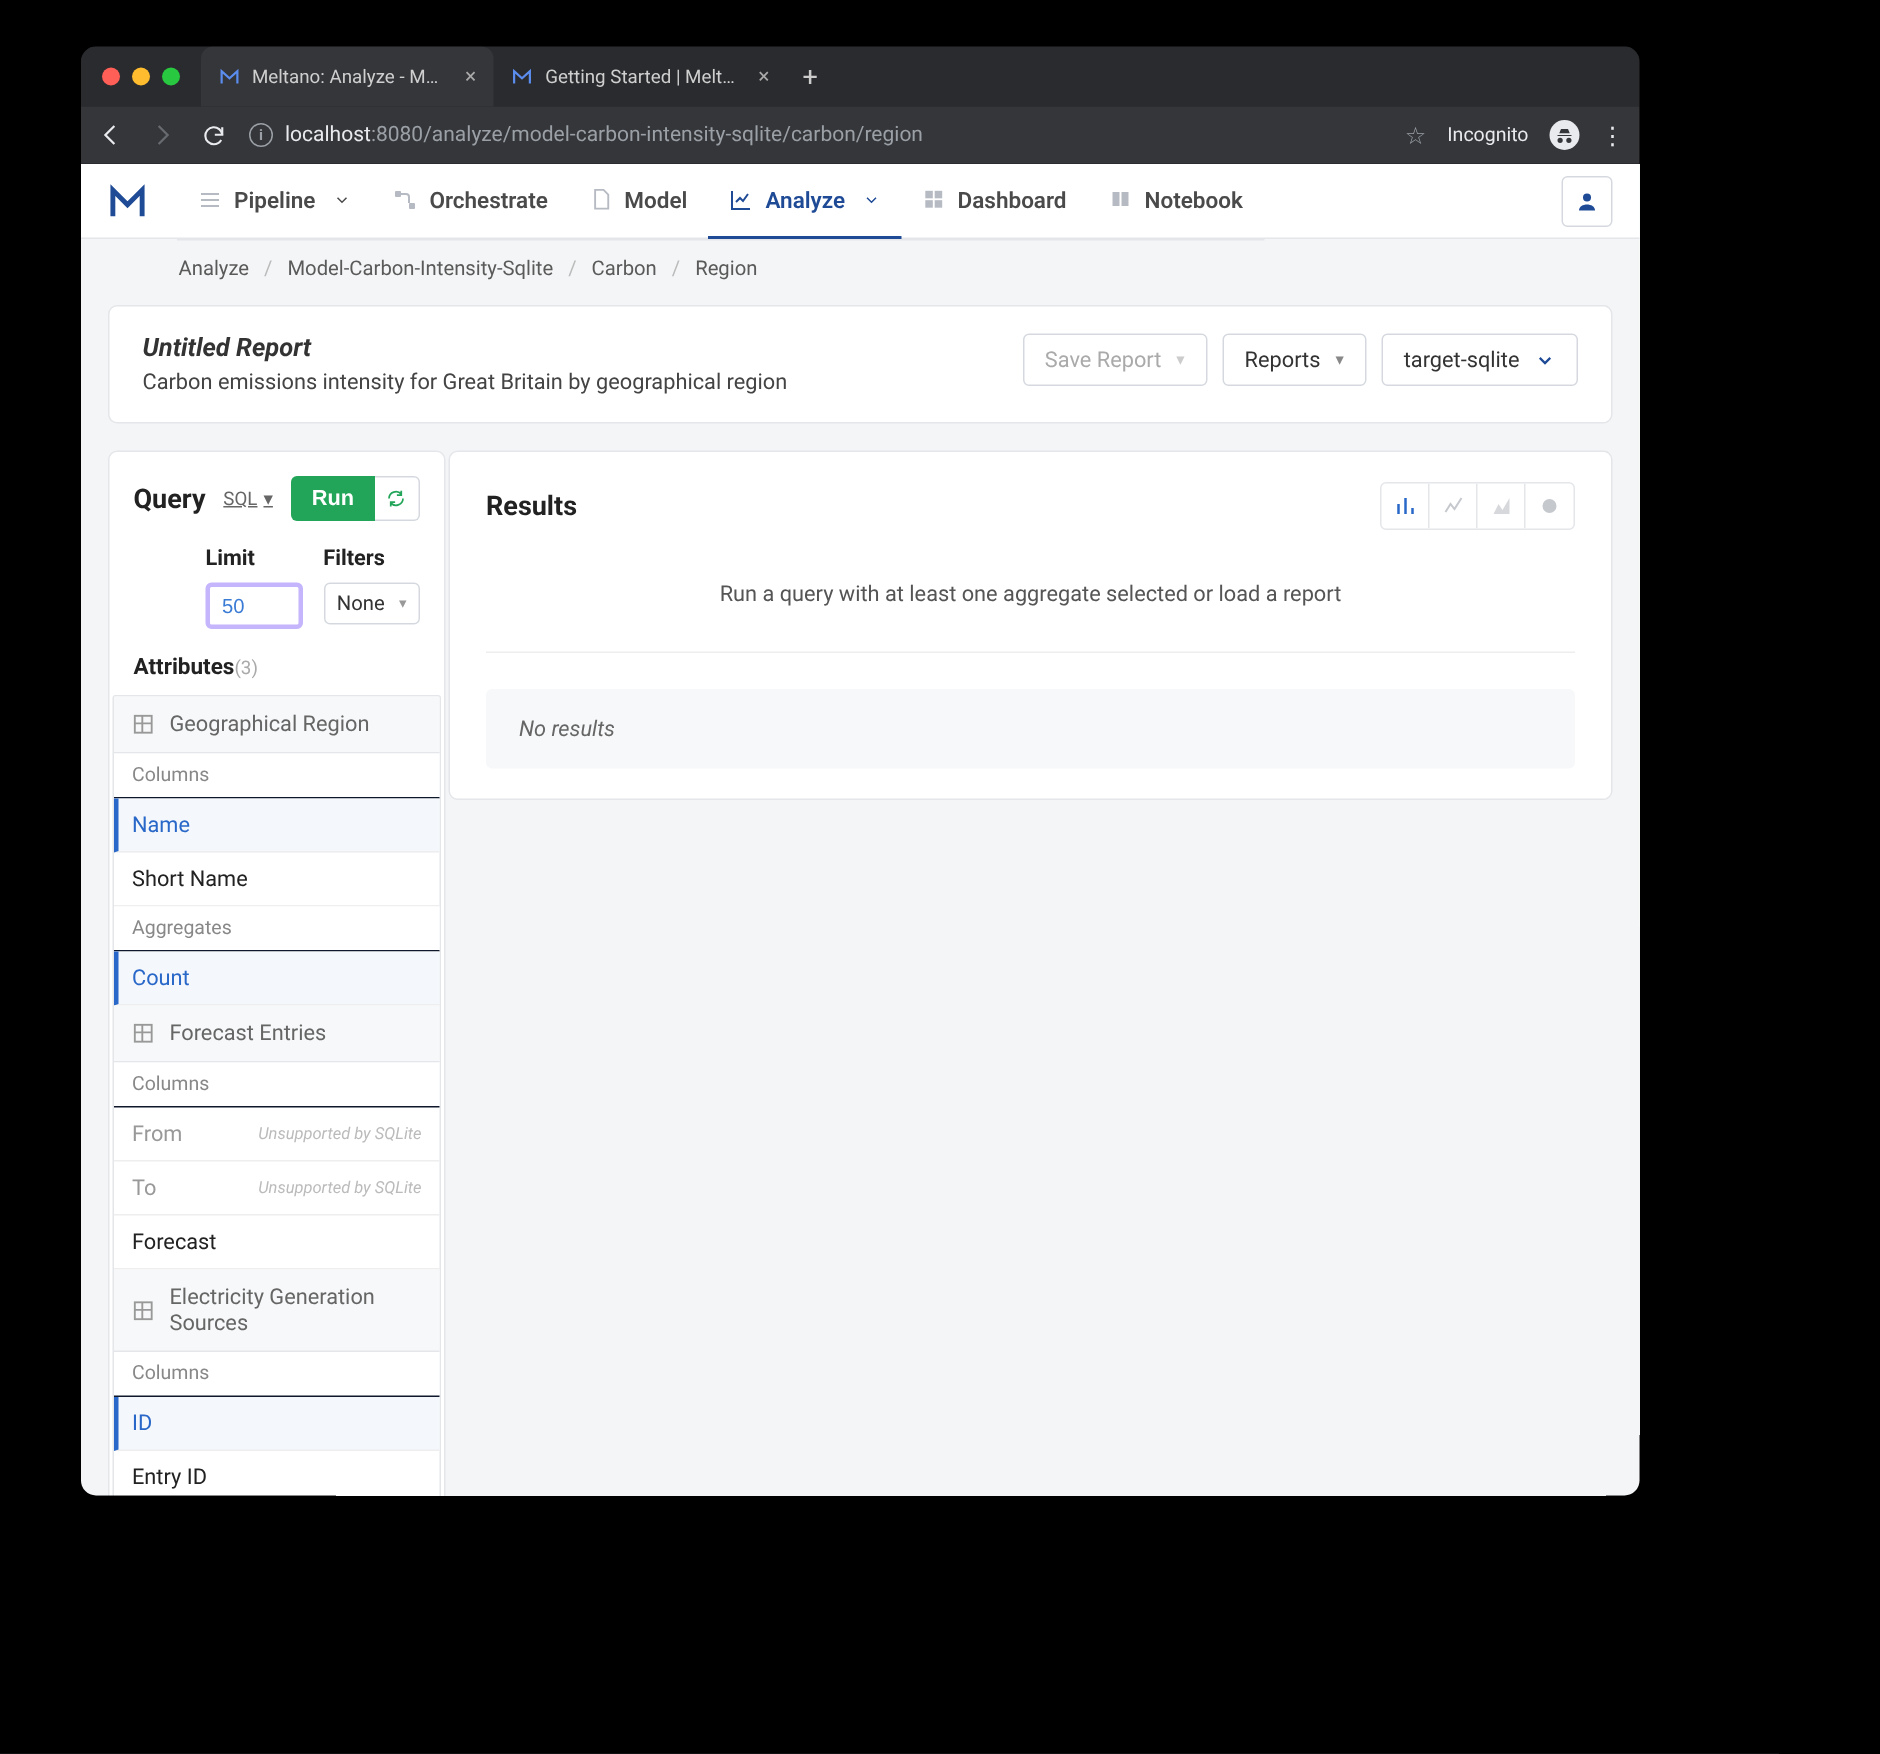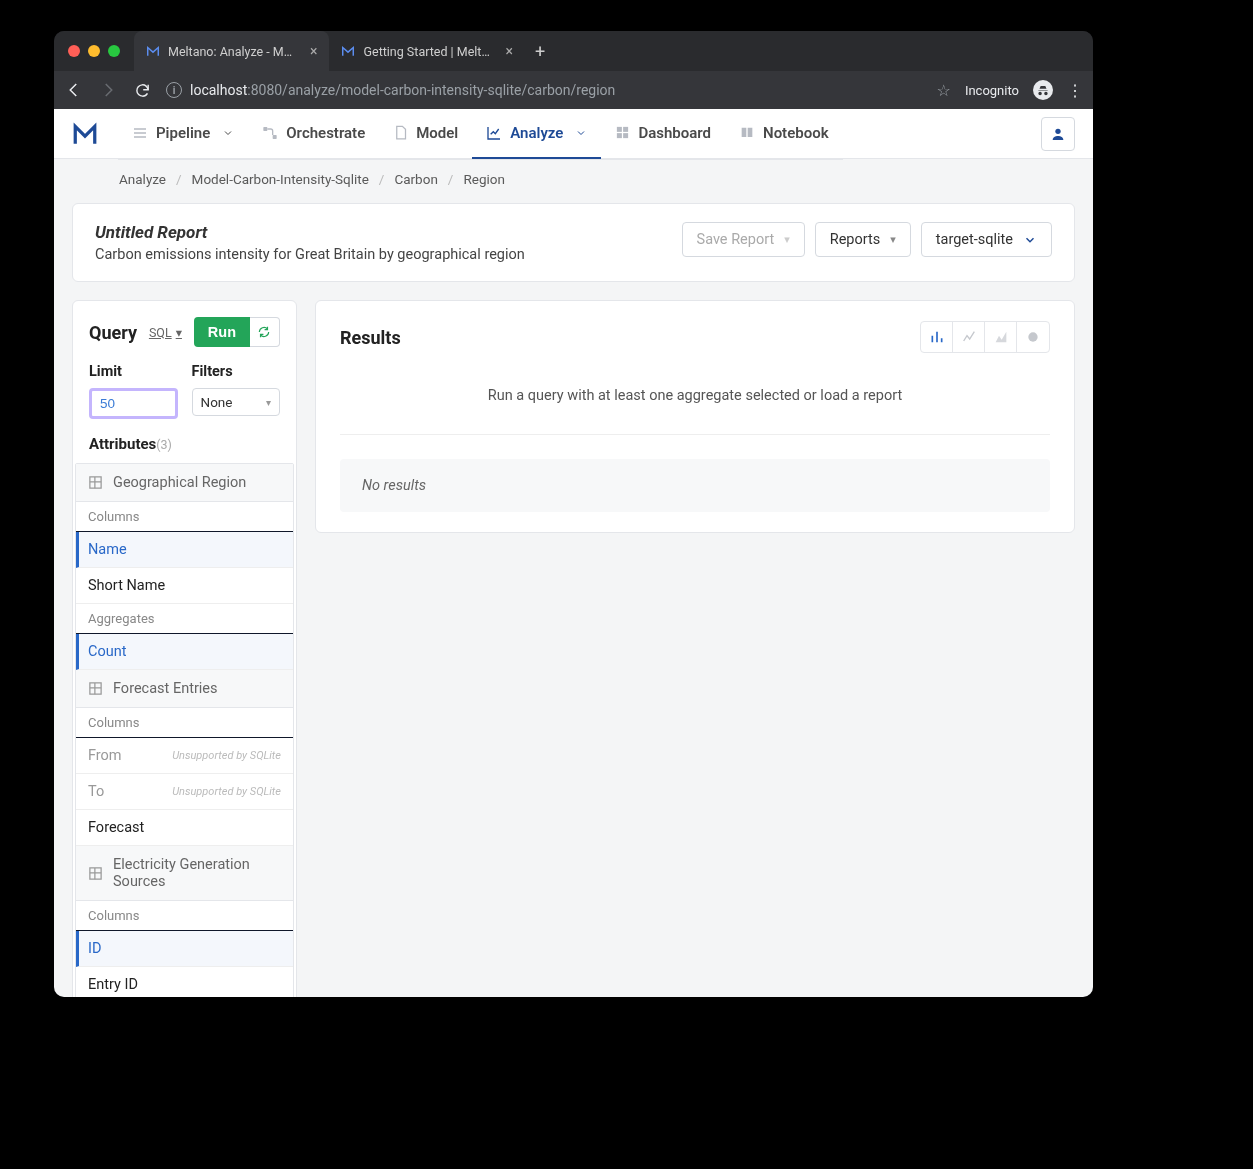--- a/index.html
+++ b/index.html
@@ -104,38 +104,38 @@
   .rh-sub{font-size:14.5px;color:#444;margin-top:4px;}
   .rh-actions{display:flex;gap:10px;align-items:center;}
   .btn{
     border:1px solid #d5d9df;background:#fff;border-radius:4px;padding:8px 14px;
     font-size:14.5px;color:#333;display:flex;align-items:center;gap:10px;cursor:pointer;
   }
   .btn.disabled{color:#aaa;cursor:default;}
   .btn .caret{color:#888;font-size:11px;}
   .btn.disabled .caret{color:#ccc;}
 
-  .cols{display:flex;gap:18px;margin-top:18px;align-items:flex-start;}
+  .cols{display:flex;gap:2px;margin-top:18px;align-items:flex-start;}
   .panel{
     background:#fff;border:1px solid #e4e6ea;border-radius:6px;
   }
   .query-panel{width:225px;padding:16px;}
   .query-head{display:flex;align-items:center;justify-content:space-between;margin-bottom:16px;}
   .q-title{font-size:18px;font-weight:700;color:#222;}
   .sql-link{font-size:12.5px;text-decoration:underline;color:#666;display:flex;align-items:center;gap:4px;}
   .run-group{display:flex;}
   .run-btn{
     background:#23a559;color:#fff;border:none;padding:7px 14px;font-size:14.5px;font-weight:600;
     border-radius:4px 0 0 4px;cursor:pointer;
   }
   .refresh-btn{
     background:#fff;border:1px solid #d5d9df;border-left:none;border-radius:0 4px 4px 0;
     width:30px;display:flex;align-items:center;justify-content:center;color:#23a559;cursor:pointer;
   }
-  .q-row{display:flex;gap:14px;margin-bottom:16px;}
+  .q-row{display:flex;gap:14px;margin-bottom:16px;margin-left:48px;}
   .q-field{flex:1;}
   .q-label{font-size:14.5px;font-weight:700;color:#222;margin-bottom:8px;}
   .q-input{
     width:100%;border:3px solid #c4b5fd;border-radius:4px;padding:5px 8px;font-size:13.5px;color:#3a7bd5;
   }
   .q-select{
     width:100%;border:1px solid #d5d9df;border-radius:4px;padding:5px 8px;font-size:13.5px;
     display:flex;justify-content:space-between;align-items:center;color:#333;
   }
   .attrs-title{font-size:15px;font-weight:700;color:#222;margin-bottom:10px;}

